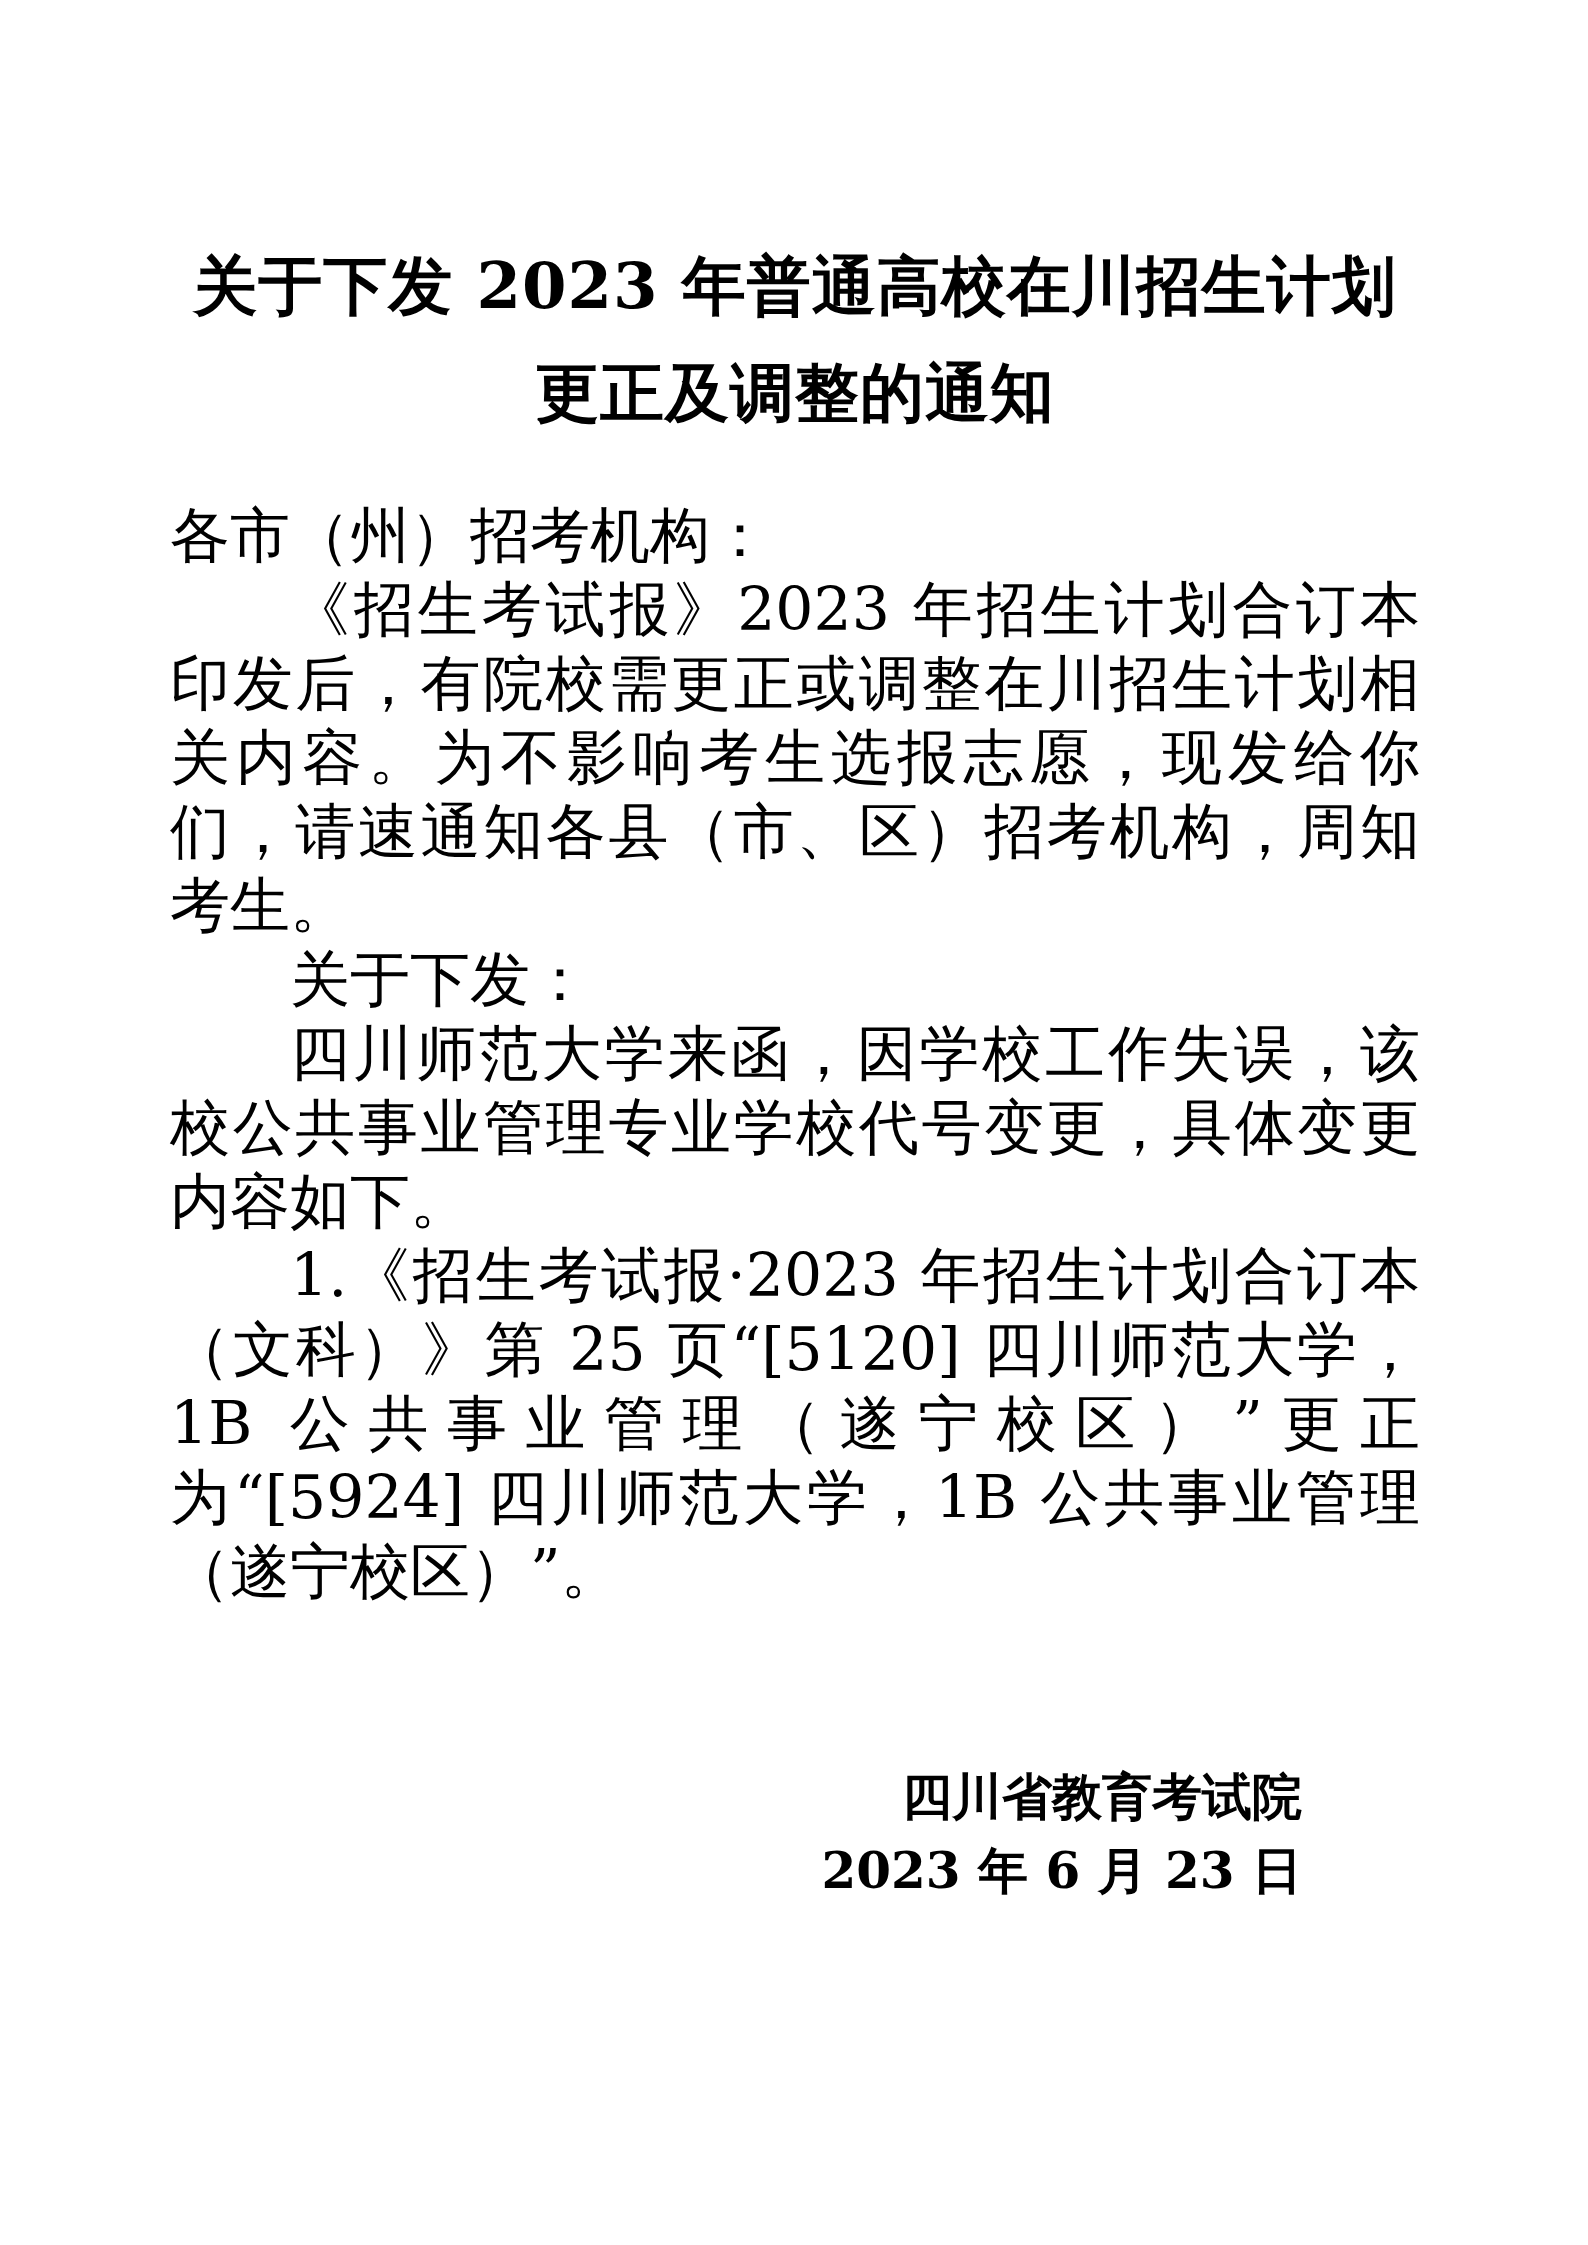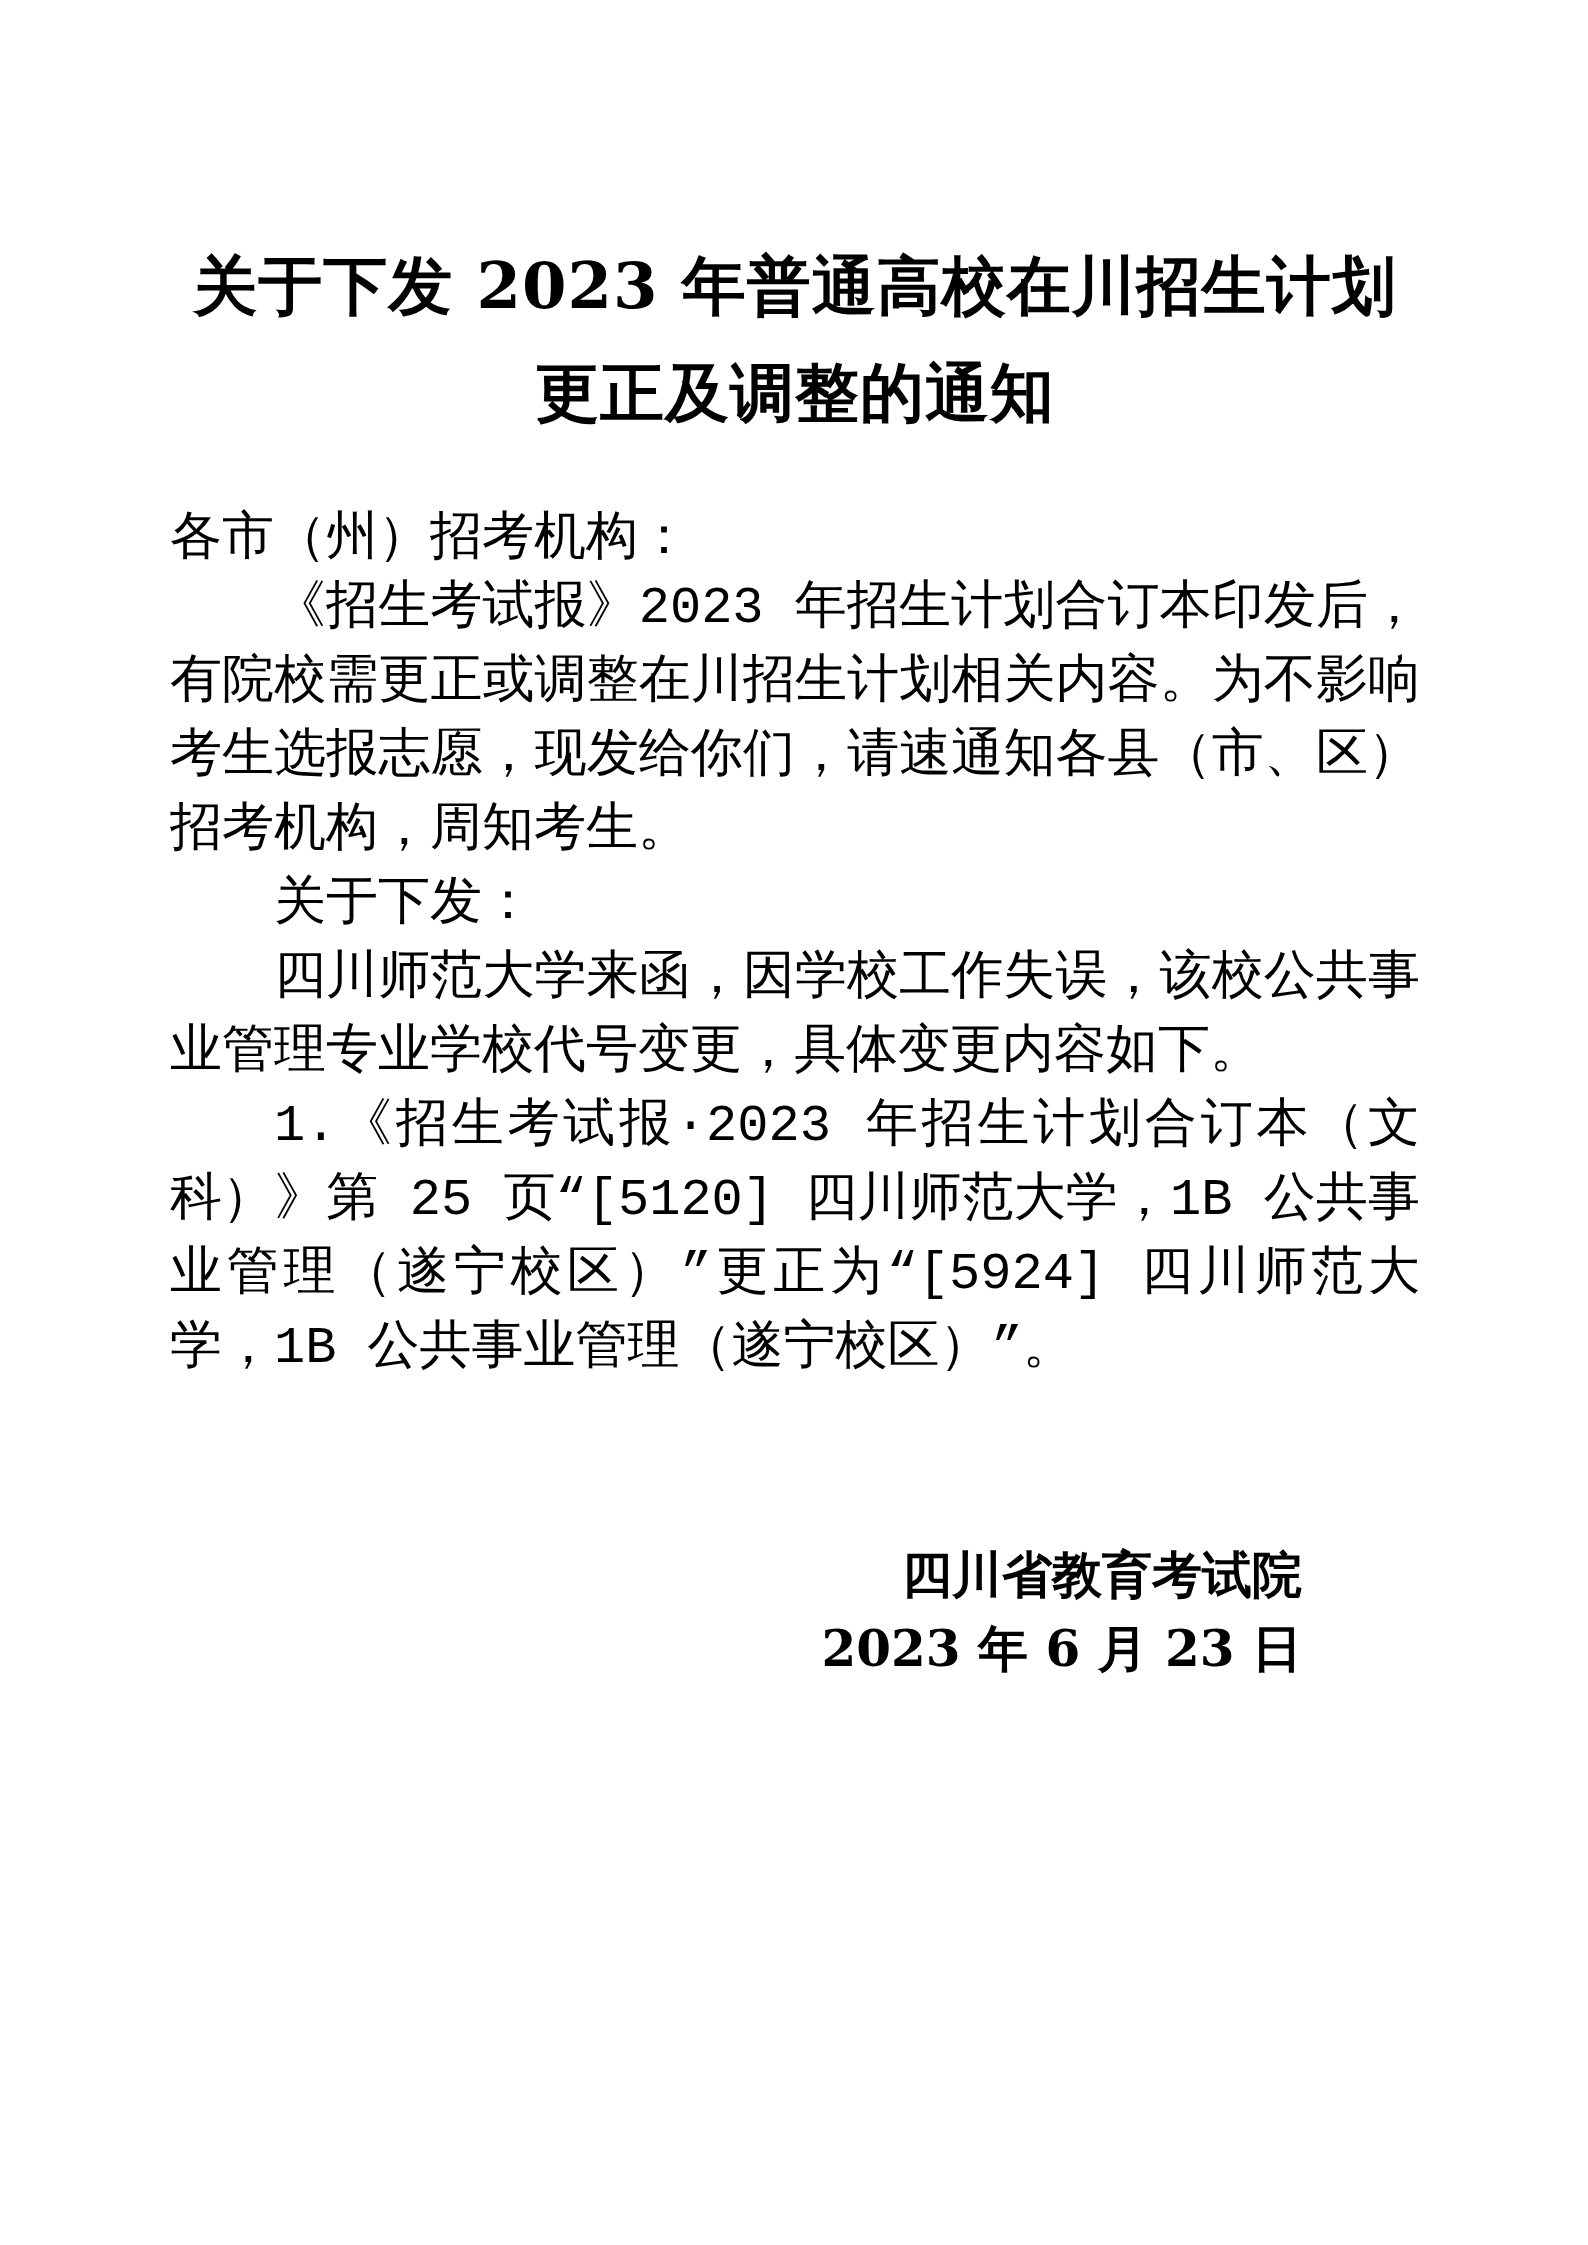--- a/index.html
+++ b/index.html
@@ -24,34 +24,33 @@
     font-size: 64px;
     font-weight: 700;
     line-height: 107px;
     letter-spacing: 1px;
   }
   .title-line {
     display: block;
     white-space: nowrap;
   }
   .doc-body {
-    font-size: 52px;
+    font-size: 60px;
     line-height: 74px;
     text-align: justify;
     text-justify: inter-ideograph;
   }
   .doc-body p {
     margin: 0;
   }
   .salutation {
     text-indent: 0;
   }
   .para {
     text-indent: 2em;
-    font-family: Liberation Mono, monospace;
   }
   .signature-block {
     margin-top: 152px;
     padding-right: 118px;
     text-align: right;
     font-size: 50px;
     line-height: 74px;
     font-weight: bold;
   }
   .signature-block p {

